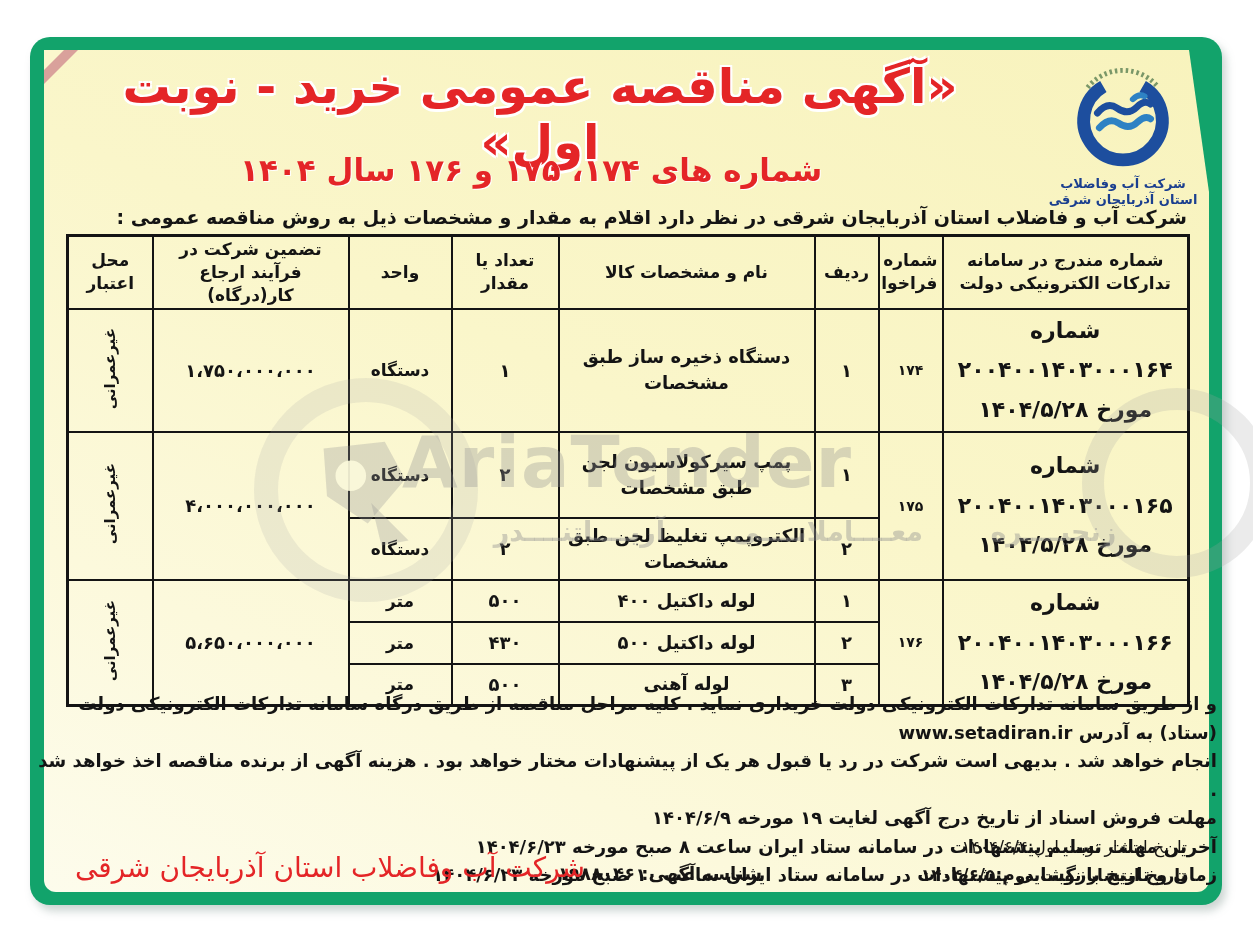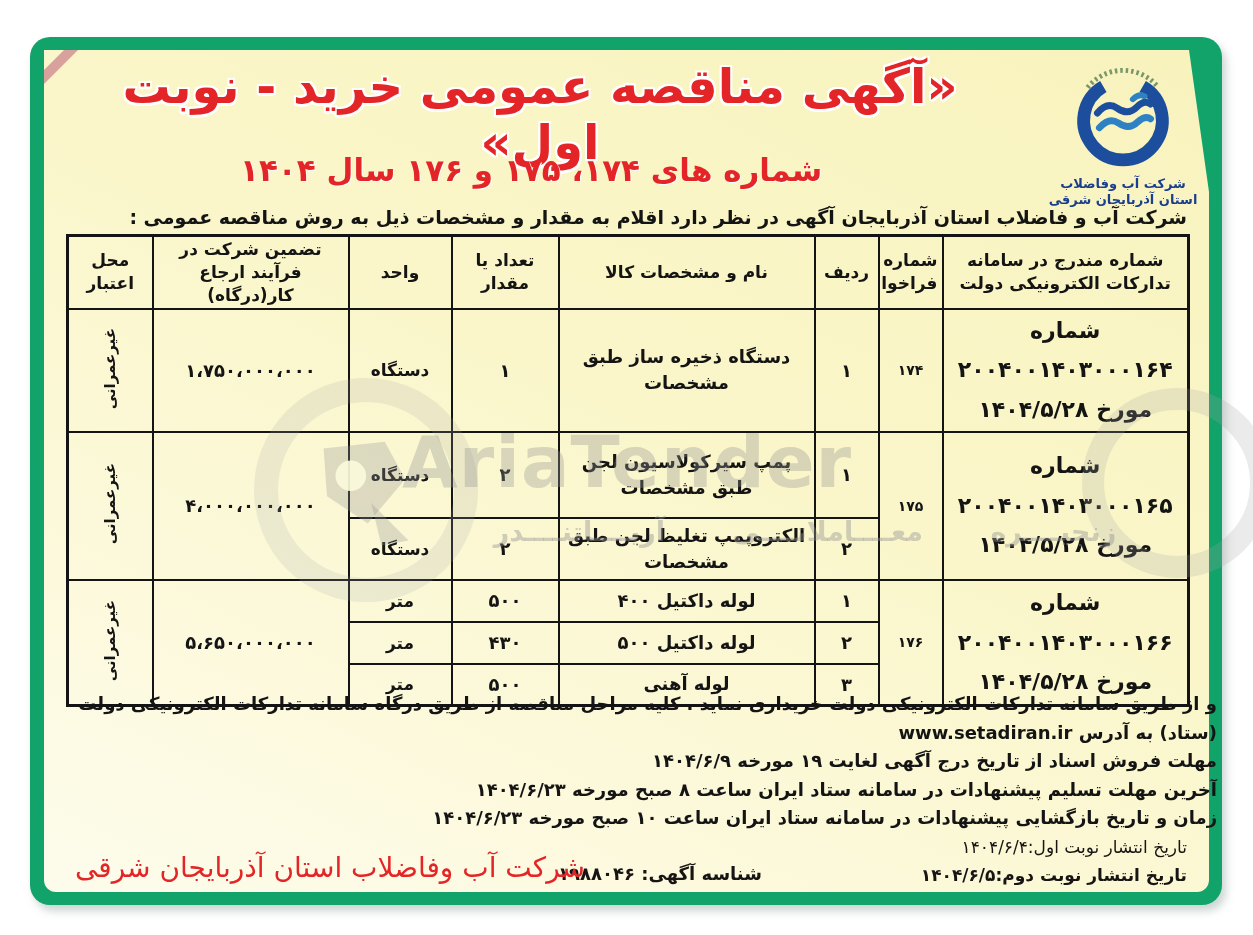--- a/index.html
+++ b/index.html
@@ -115,21 +115,21 @@
     <path d="M34,60 q10,-12 20,-5 q11,8 20,-1 q8,-8 14,-3" fill="none" stroke="#1d4e9e" stroke-width="7" stroke-linecap="round"></path>
     <path d="M36,75 q10,-11 19,-5 q11,8 20,-1 q8,-7 13,-3" fill="none" stroke="#2e82c4" stroke-width="7" stroke-linecap="round"></path>
     <path d="M70,46 q6,-6 12,-3" fill="none" stroke="#2e82c4" stroke-width="6" stroke-linecap="round"></path>
   </svg>
   <div class="logo-text">شرکت آب وفاضلاب</div>
   <div class="logo-text">استان آذربایجان شرقی</div>
 </div>
 
 <div class="abs title">«آگهی مناقصه عمومی خرید - نوبت اول»</div>
 <div class="abs subtitle">شماره های ۱۷۴، ۱۷۵ و ۱۷۶ سال ۱۴۰۴</div>
-<div class="abs intro">شرکت آب و فاضلاب استان آذربایجان آگهی در نظر دارد اقلام به مقدار و مشخصات ذیل به روش مناقصه عمومی :</div>
+<div class="abs intro">شرکت آب و فاضلاب استان آذربایجان شرقی در نظر دارد اقلام به مقدار و مشخصات ذیل به روش مناقصه عمومی :</div>
 
 <table class="t">
   <colgroup>
     <col style="width:246px">
       <col style="width:64px">
       <col style="width:64px">
       <col style="width:256px">
     <col style="width:107px">
       <col style="width:103px">
       <col style="width:196px">
@@ -217,20 +217,21 @@
 <svg class="abs wm" style="left:276px;top:396px;" width="170" height="180" viewBox="0 0 100 100">
   <path d="M28 28 L64 24 L76 46 L54 72 L30 56 Z" fill="rgba(150,150,150,.30)"></path>
   <path d="M56 60 l22 22 l-16 3 z" fill="rgba(150,150,150,.30)"></path>
   <circle cx="44" cy="44" r="9" fill="rgba(252,249,220,.9)"></circle>
 </svg>
 <div class="abs wm wm-latin">AriaTender</div>
 <div class="abs wm wm-fa">زنجیــــره معــــاملاتــــی آریــــاتنــــدر</div>
 
 <div class="abs bodytext">
   <div>و از طریق سامانه تدارکات الکترونیکی دولت خریداری نماید . کلیه مراحل مناقصه از طریق درگاه سامانه تدارکات الکترونیکی دولت (ستاد) به آدرس www.setadiran.ir</div>
+  <div>انجام خواهد شد . بدیهی است شرکت در رد یا قبول هر یک از پیشنهادات مختار خواهد بود . هزینه آگهی از برنده مناقصه اخذ خواهد شد .</div>
   <div>مهلت فروش اسناد از تاریخ درج آگهی لغایت ۱۹ مورخه ۱۴۰۴/۶/۹</div>
   <div>آخرین مهلت تسلیم پیشنهادات در سامانه ستاد ایران ساعت ۸ صبح مورخه ۱۴۰۴/۶/۲۳</div>
   <div>زمان و تاریخ بازگشایی پیشنهادات در سامانه ستاد ایران ساعت ۱۰ صبح مورخه ۱۴۰۴/۶/۲۳</div>
 </div>
 
 <div class="abs pub1">تاریخ انتشار نوبت اول:۱۴۰۴/۶/۴</div>
 <div class="abs pub2">تاریخ انتشار نوبت دوم:۱۴۰۴/۶/۵</div>
 <div class="abs adid">شناسه آگهی: ۱۹۸۸۰۴۶</div>
 <div class="abs company">شرکت آب وفاضلاب استان آذربایجان شرقی</div>
 

